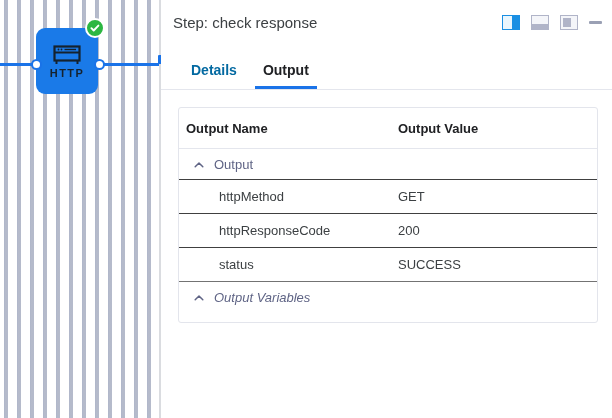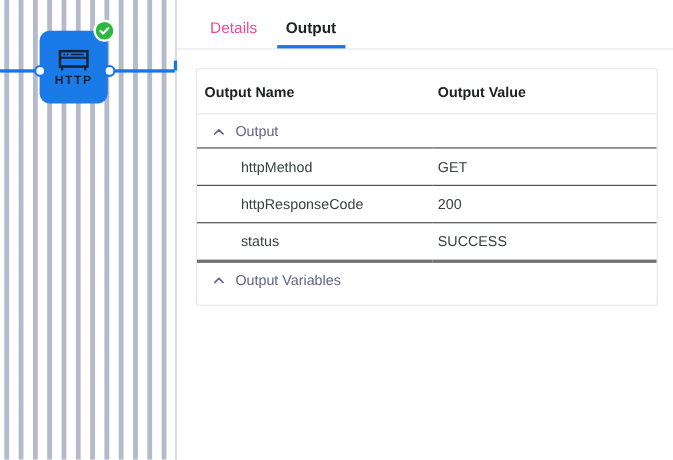--- a/index.html
+++ b/index.html
@@ -116,23 +116,23 @@
   .li-c::after { content:""; position:absolute; left:12%; top:12%; bottom:12%; width: 50%; background:#b0b4c8; }
   .minimize-icon { width: 13px; height: 3px; background: #9aa0b4; border-radius: 1px; display:block; cursor:pointer; }
 
   
   .tabs {
     display: flex; align-items: flex-end;
     height: 44px; padding-left: 17px; gap: 0px;
   }
   .tab {
     position: relative;
-    font-size: 14px; color: #ec4899;
+    font-size: 14px; color: #0369a1;
     padding: 0 13px 11px 13px;
-    cursor: pointer; white-space: nowrap;
+    cursor: pointer; white-space: nowrap; font-weight: bold;
   }
   .tab.active { font-weight: bold; color: #202124; }
   .tab.active::after {
     content: ""; position: absolute;
     left: 5px; right: 5px; bottom: 0; height: 3px;
     background: #1a73e8;
   }
   .panel-rule { height: 1px; background: #e4e6ed; margin: 0; }
 
   
@@ -210,20 +210,29 @@
     </div>
 
   </div>
 
   <div class="divider">
     <div class="divider-handle"></div>
   </div>
 
   <div class="panel">
 
+    <div class="panel-header">
+      <div class="panel-title">Step: check response</div>
+      <div class="panel-actions">
+        <span class="layout-icon li-a"></span>
+        <span class="layout-icon li-b"></span>
+        <span class="layout-icon li-c"></span>
+        <span class="minimize-icon"></span>
+      </div>
+    </div>
 
     <div class="tabs">
       <div class="tab">Details</div>
       <div class="tab active">Output</div>
     </div>
     <div class="panel-rule"></div>
 
     <div class="card-wrap">
       <div class="card">
         <table class="out-table">
@@ -262,21 +271,21 @@
               </td>
             </tr>
             <tr class="data-row">
               <td class="td-name">status</td>
               <td class="td-value">
                 <span class="value-clip">SUCCESS</span>
               </td>
             </tr>
 
             <tr class="group-row">
-              <td colspan="2" style="border-top:3px solid #737373;">
+              <td colspan="2" style="border-top:1px solid #737373;font-style:italic;">
                 <div class="group-inner">
                   <svg class="chevron" viewBox="0 0 12 12">
                     <path d="M2.2 7.8 L6 4 L9.8 7.8" fill="none" stroke="#5f6485" stroke-width="1.5" stroke-linecap="round" stroke-linejoin="round"></path>
                   </svg>
                   <span class="group-label">Output Variables</span>
                 </div>
               </td>
             </tr>
           </tbody>
         </table>

